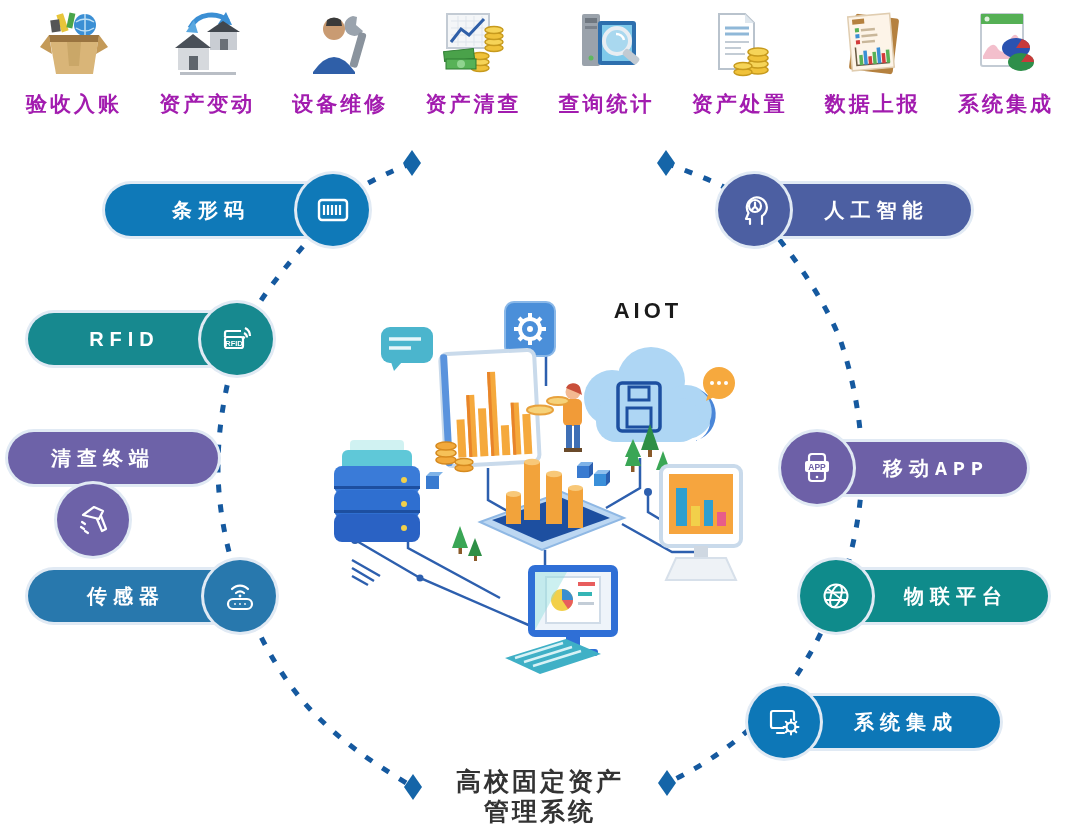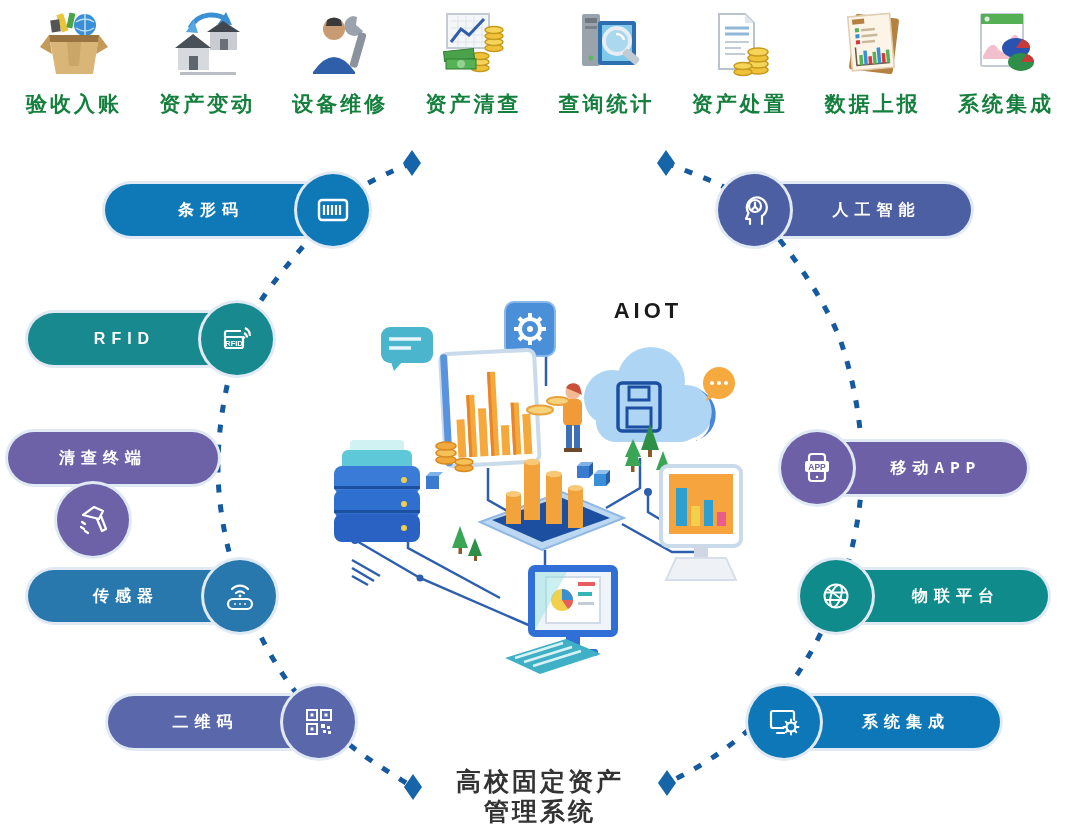--- a/index.html
+++ b/index.html
@@ -3,31 +3,31 @@
 <meta charset="utf-8">
 <style>
   html,body{margin:0;padding:0;background:#fff;font-family:"Liberation Sans","DejaVu Sans",sans-serif;}
   #stage{position:relative;width:1080px;height:824px;overflow:hidden;background:#fff;}
   #bg{position:absolute;left:0;top:0;z-index:1;}
 
   
   .topbar{position:absolute;left:0;top:0;width:1080px;display:flex;justify-content:space-between;padding:4px 10px;box-sizing:border-box;z-index:2;}
   .module{display:flex;flex-direction:column;align-items:center;width:128px;}
   .micon{height:80px;display:flex;align-items:flex-end;justify-content:center;}
-  .mlabel{font-size:21px;font-weight:bold;color:#15803d;letter-spacing:3px;margin-top:6px;white-space:nowrap;}
+  .mlabel{font-size:21px;font-weight:bold;color:#a21caf;letter-spacing:3px;margin-top:6px;white-space:nowrap;}
 
   
   .node{position:absolute;display:flex;align-items:center;z-index:3;color:var(--c);}
   .pill{height:52px;border-radius:27px;background:var(--c);box-shadow:0 0 0 3px #e1eaf4;display:flex;align-items:center;justify-content:center;box-sizing:border-box;}
   .node.left .pill{padding-right:26px;}
   .node.right .pill{padding-left:26px;font-family:Liberation Mono, monospace;}
   .ncircle{width:72px;height:72px;border-radius:50%;background:var(--c);box-shadow:0 0 0 3px #e1eaf4;display:flex;align-items:center;justify-content:center;flex:0 0 auto;position:relative;}
   .node.left .ncircle{margin-left:-40px;}
   .node.right .ncircle{margin-right:-40px;}
-  .plabel{color:#fff;font-size:16px;font-weight:bold;letter-spacing:6px;white-space:nowrap;text-indent:6px;}
+  .plabel{color:#fff;font-size:20px;font-weight:bold;letter-spacing:6px;white-space:nowrap;text-indent:6px;}
   .ncircle svg{display:block;}
 
   .bottom-title{position:absolute;left:390px;top:766px;width:300px;text-align:center;font-size:25px;font-weight:bold;color:#333;letter-spacing:3px;line-height:30px;z-index:2;}
 </style>
 </head>
 <body>
 
 <div id="stage">
 
 <svg id="bg" width="1080" height="824" viewBox="0 0 1080 824">
@@ -433,41 +433,20 @@
       <path d="M16,17 a6.5,6.5 0 0 1 8,0"></path>
       <circle cx="20" cy="20" r="1.4" fill="#fff" stroke="none"></circle>
       <rect x="8" y="23" width="24" height="10" rx="5"></rect>
       <circle cx="15" cy="28" r="0.9" fill="#fff" stroke="none"></circle>
           <circle cx="20" cy="28" r="0.9" fill="#fff" stroke="none"></circle>
           <circle cx="25" cy="28" r="0.9" fill="#fff" stroke="none"></circle>
     </svg>
   </div>
 </div>
 
-<div class="node left" style="left: 108px; top: 686px; --c: #5a68ab;">
-  <div class="pill" style="width:215px">
-        <span class="plabel">二维码</span>
-      </div>
-  <div class="ncircle">
-    <svg width="40" height="40" viewBox="0 0 40 40" stroke="#fff" fill="none" stroke-width="2">
-      <rect x="8" y="8" width="10" height="10"></rect>
-          <rect x="11.5" y="11.5" width="3" height="3" fill="#fff" stroke="none"></rect>
-      <rect x="22" y="8" width="10" height="10"></rect>
-          <rect x="25.5" y="11.5" width="3" height="3" fill="#fff" stroke="none"></rect>
-      <rect x="8" y="22" width="10" height="10"></rect>
-          <rect x="11.5" y="25.5" width="3" height="3" fill="#fff" stroke="none"></rect>
-      <g fill="#fff" stroke="none">
-        <rect x="22" y="22" width="4" height="4"></rect>
-            <rect x="28" y="24" width="3" height="3"></rect>
-        <rect x="24" y="28" width="3" height="3"></rect>
-            <rect x="29" y="29" width="3" height="3"></rect>
-      </g>
-    </svg>
-  </div>
-</div>
 
 <div class="node right" style="left: 718px; top: 174px; --c: #4c5fa2;">
   <div class="ncircle">
     <svg width="40" height="40" viewBox="0 0 40 40" stroke="#fff" fill="none" stroke-width="2.2" stroke-linejoin="round" stroke-linecap="round">
       <path d="M16,34 v-5 h-4 l2.5,-6 a10,10 0 1 1 13.5,3 v8"></path>
       <circle cx="21" cy="16" r="6"></circle>
       <path d="M21,12.5 v4 M21,16.5 l-2.8,3 M21,16.5 l2.8,3"></path>
     </svg>
   </div>
   <div class="pill" style="width:221px">

